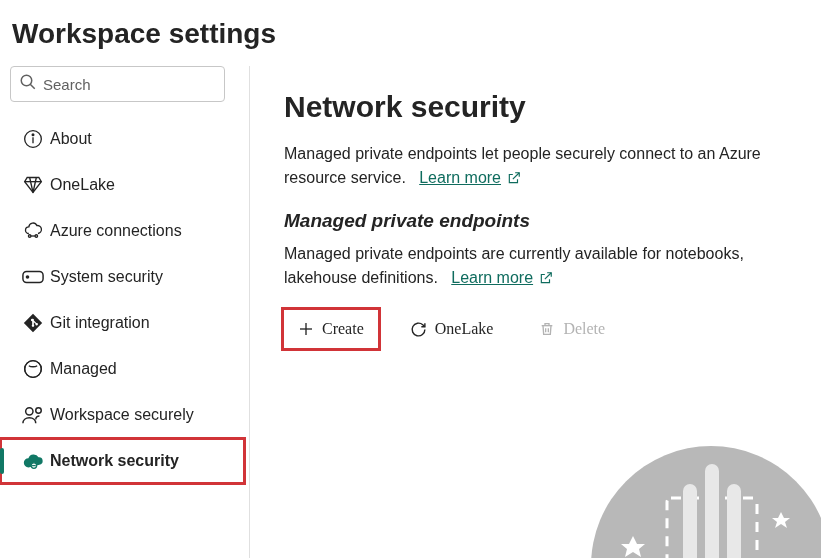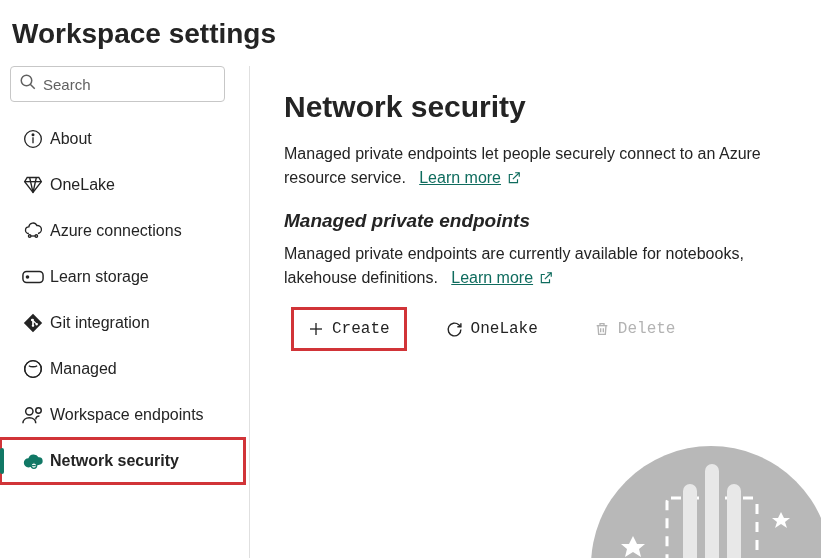--- a/index.html
+++ b/index.html
@@ -118,24 +118,23 @@
       margin-top: 18px;
     }
     .tool-btn {
       display: inline-flex;
       align-items: center;
       gap: 8px;
       padding: 10px 14px;
       border: none;
       background: transparent;
       font-size: 16px;
-      font-family: Liberation Mono, monospace;
+      font-family: Liberation Serif, serif;
       cursor: pointer;
       color: #242424;
-      margin-left: 10px;
     }
     .tool-btn.create {
       outline: 3px solid #d13438;
       outline-offset: 0;
     }
     .tool-btn.disabled { color: #b3b3b3; cursor: default; justify-content: center; }
     .tool-btn.disabled svg { stroke: #b3b3b3; }
     .placeholder-graphic {
       position: absolute;
       right: -10px;
@@ -192,21 +191,21 @@
         </span>
         <span>Azure connections</span>
       </li>
       <li class="nav-item">
         <span class="icon-slot">
           <svg width="22" height="14" viewBox="0 0 24 14" fill="none" stroke="#242424" stroke-width="1.6">
               <rect x="1" y="1" width="22" height="12" rx="4"></rect>
               <circle cx="6" cy="7" r="1.2" fill="#242424"></circle>
             </svg>
         </span>
-        <span>Learn storage</span>
+        <span>System security</span>
       </li>
       <li class="nav-item">
         <span class="icon-slot">
           <svg width="20" height="20" viewBox="0 0 24 24" fill="#242424">
               <path d="M12 1l11 11-11 11L1 12 12 1zm-1 6a1.5 1.5 0 1 0 0 3v4a1.5 1.5 0 1 0 2 0v-3l2 2a1.5 1.5 0 1 0 1-1l-3-3a1.5 1.5 0 0 0-2-2z" fill="#242424"></path>
             </svg>
         </span>
         <span>Git integration</span>
       </li>
       <li class="nav-item">
@@ -222,21 +221,21 @@
       </li>
       <li class="nav-item">
         <span class="icon-slot">
           <svg width="22" height="20" viewBox="0 0 24 20" fill="none" stroke="#242424" stroke-width="1.6">
               <circle cx="8" cy="6" r="4"></circle>
               <path d="M1 19c0-3.5 3-6 7-6s7 2.5 7 6"></path>
               <circle cx="18" cy="5" r="3"></circle>
               <path d="M15 15c0-2.5 2-4 4-4"></path>
             </svg>
         </span>
-        <span>Workspace endpoints</span>
+        <span>Workspace securely</span>
       </li>
       <li class="nav-item selected highlighted">
         <span class="icon-slot">
           <svg width="22" height="18" viewBox="0 0 24 18" fill="#117865">
               <path d="M7 16a5 5 0 0 1 0-10 6 6 0 0 1 11-1 4 4 0 0 1 1 8" fill="#117865"></path>
               <circle cx="13" cy="14" r="3" fill="#fff" stroke="#117865" stroke-width="1.4"></circle>
               <path d="M11 14h4" stroke="#117865" stroke-width="1.4"></path>
             </svg>
         </span>
         <span>Network security</span>

